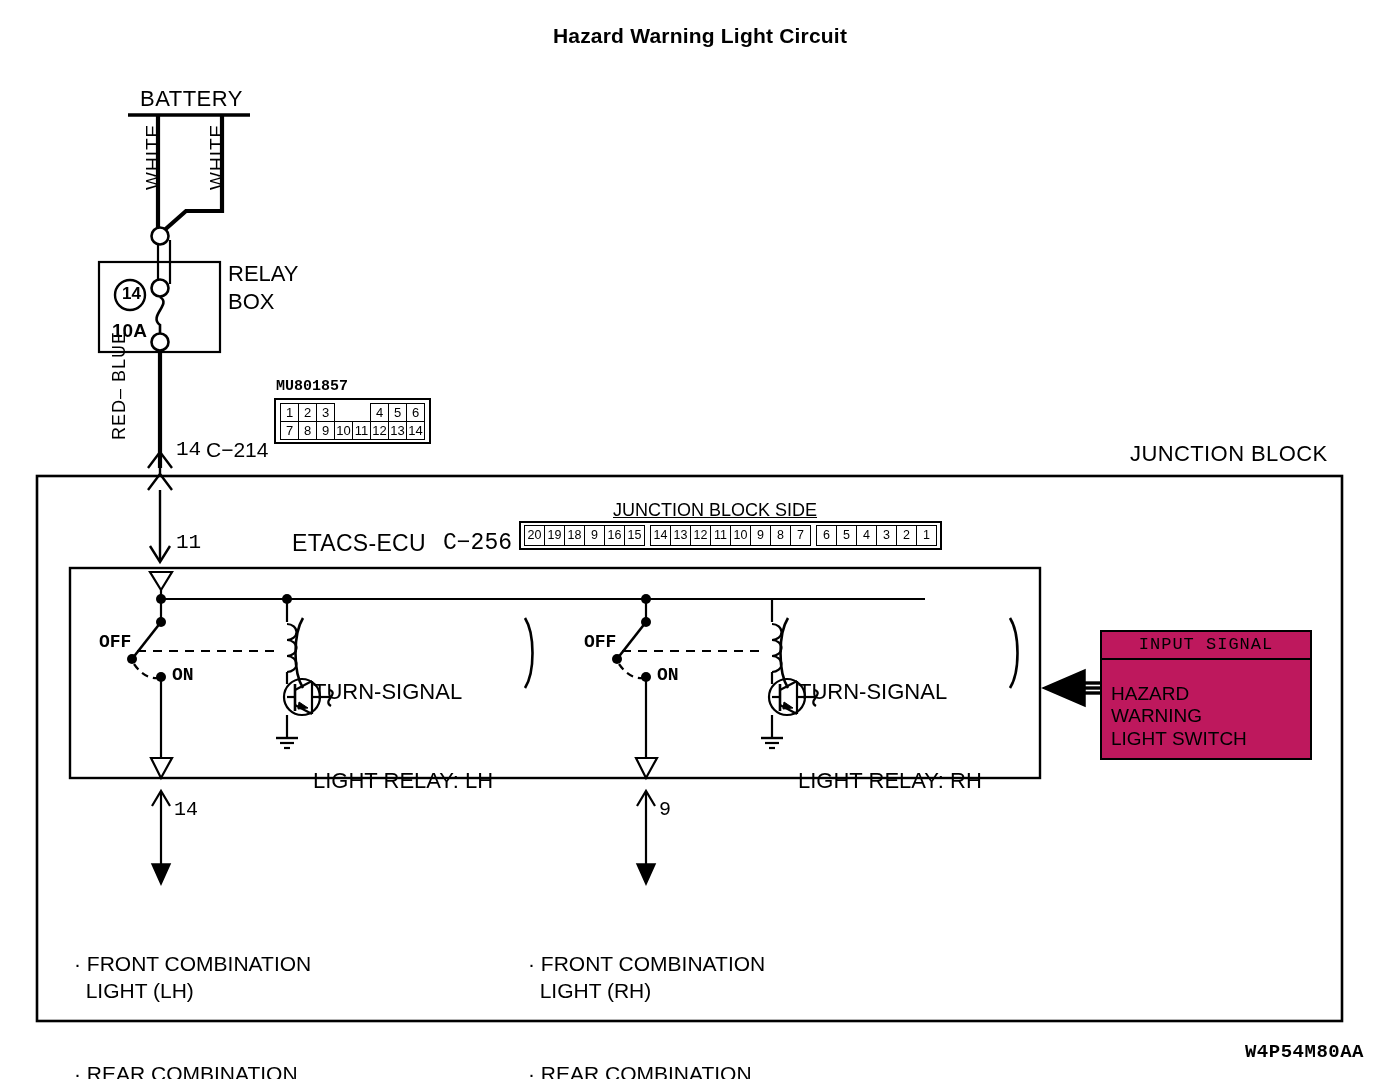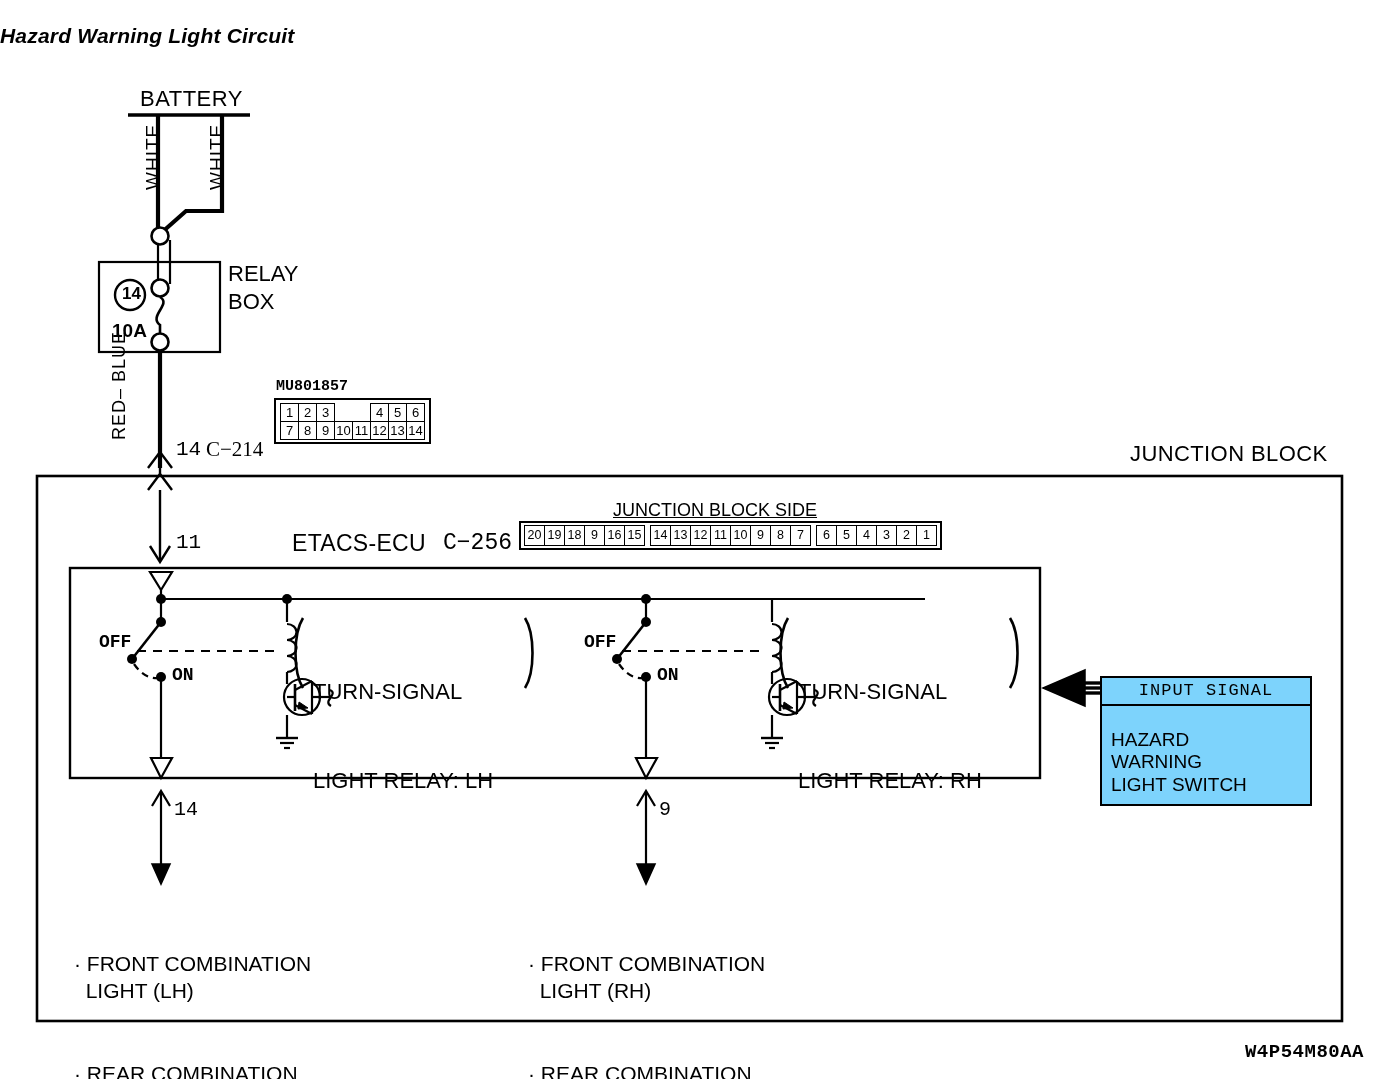--- a/index.html
+++ b/index.html
@@ -1,31 +1,31 @@
 <!DOCTYPE html>
 <html><head>
 <meta charset="utf-8">
 <style>
   html,body{margin:0;padding:0;background:#ffffff;}
   body{font-family:"Liberation Sans", sans-serif;color:#000;}
   #page{position:relative;width:1400px;height:1079px;background:#fff;overflow:hidden;}
   #svgroot{position:absolute;left:0;top:0;width:1400px;height:1079px;}
-  .ttl{position:absolute;width:100%;top:24px;font-size:21px;font-weight:bold;letter-spacing:.2px;font-style:italic;}
+  .ttl{position:absolute;width:100%;text-align:center;top:24px;font-size:21px;font-weight:bold;letter-spacing:.2px;}
   .lbl{position:absolute;font-size:21px;white-space:pre;line-height:1.22;}
   .lbl-sm{position:absolute;font-size:15px;white-space:pre;line-height:1.2;}
   .lbl-md{position:absolute;font-size:17px;white-space:pre;line-height:1.2;}
   .vert{position:absolute;font-size:19px;white-space:nowrap;transform-origin:0 0;transform:rotate(-90deg);letter-spacing:1px;}
   .code{position:absolute;right:36px;bottom:16px;font-size:19px;font-weight:bold;font-family:Liberation Mono, monospace;letter-spacing:.5px;}
   .conn{position:absolute;}
   .conn table{border-collapse:collapse;}
   .conn td{border:1.6px solid #000;font-size:13px;font-family:"Liberation Sans",sans-serif;
            text-align:center;vertical-align:middle;height:17px;min-width:15px;padding:0 1px;line-height:1;}
   .conn td.gap{border:none;min-width:5px;width:5px;}
   .jbconn td{font-size:12.5px;height:19px;min-width:17px;margin-top:15px;}
-  .isig{position:absolute;border:2.2px solid #000;background:#7dd3fc;margin-top:46px;}
+  .isig{position:absolute;border:2.2px solid #000;background:#be185d;}
   .isig .hd{font-size:17px;text-align:center;border-bottom:2.2px solid #000;padding:3px 10px 4px 10px;
             font-family:"Liberation Mono", monospace;letter-spacing:1px;}
   .isig .bd{font-size:19px;padding:23px 9px 8px 9px;line-height:1.18;}
 </style>
 </head>
 <body>
 
 <div id="page">
 
   <div class="ttl">Hazard Warning Light Circuit</div>
@@ -167,21 +167,21 @@
   <div class="lbl-md" style="left:112px;top:320px;font-size:19px;font-weight:bold;">10A</div>
 
   <div class="vert" style="left:110px;top:440px;font-size:18px;line-height:1.05;text-align:left;">
     <span>RED–
 BLUE</span>
   </div>
 
   <div class="lbl-sm" style="left:276px;top:378px;font-weight:bold;font-size:15px;font-family:'Liberation Mono',monospace;">MU801857</div>
 
   <div class="lbl" style="left:176px;top:437px;font-size:21px;font-family:'Liberation Mono',monospace;letter-spacing:0;"><span>14</span></div>
-  <div class="lbl" style="left:206px;top:437px;font-size:21px;font-family:Liberation Serif, serif;">C−214</div>
+  <div class="lbl" style="left:206px;top:437px;font-size:21px;font-family:Liberation Sans, sans-serif;">C−214</div>
 
   <div class="conn" style="left:274px;top:398px;">
     <div style="border:2px solid #000;background:#fff;padding:3px 4px 2px 4px;">
       <table>
         <tbody>
             <tr>
           <td>1</td>
           <td>2</td>
           <td>3</td>
           <td class="gap"></td>

